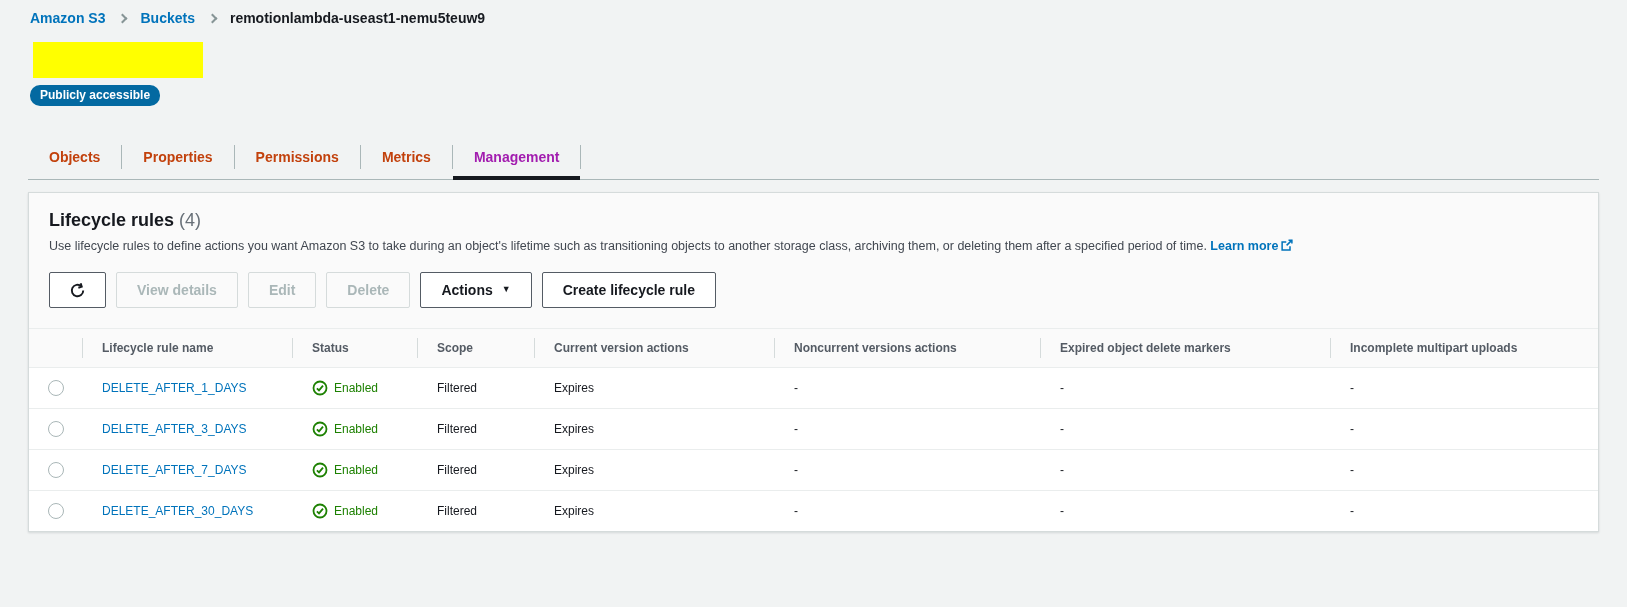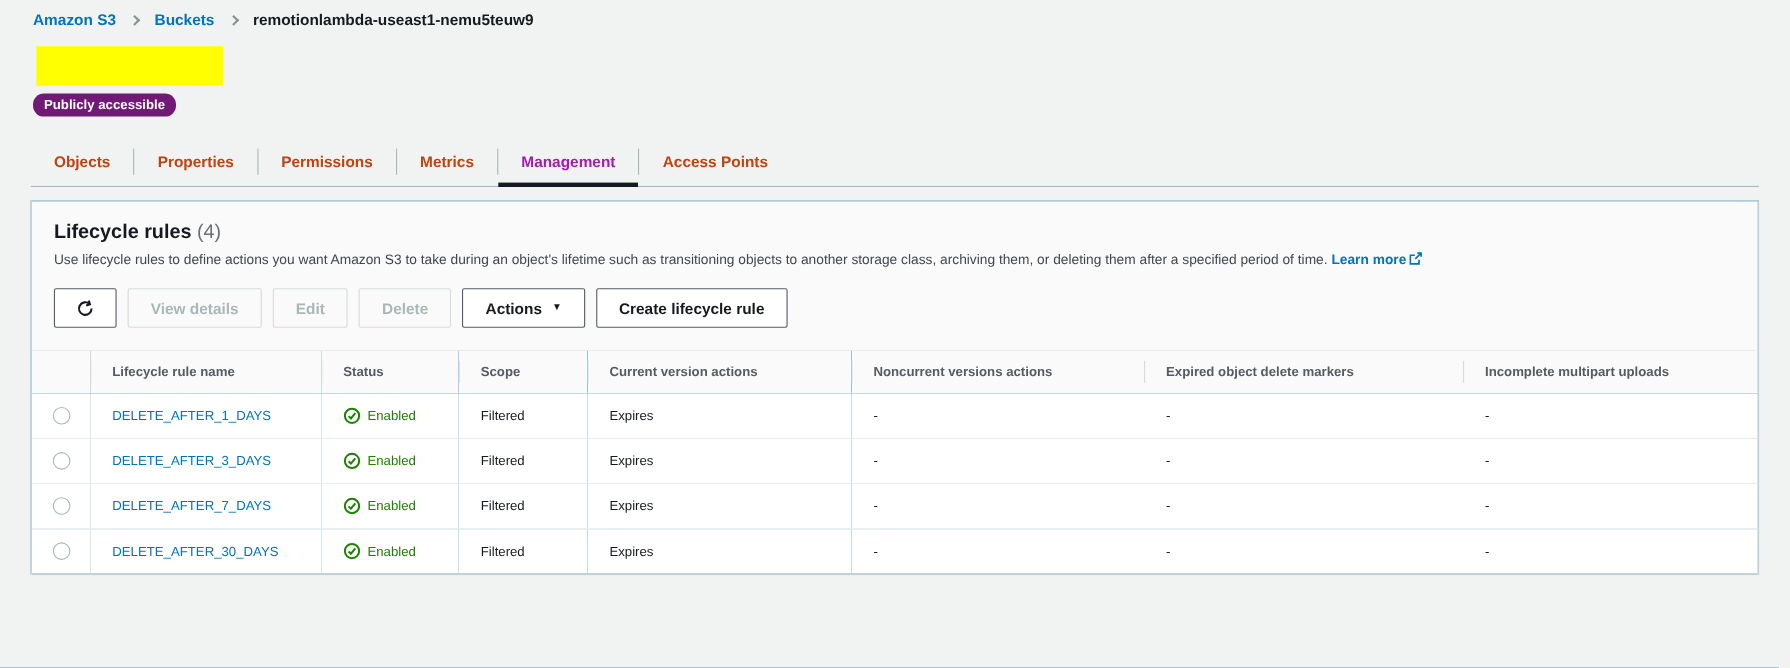--- a/index.html
+++ b/index.html
@@ -17,38 +17,38 @@
   .breadcrumb { display:flex; align-items:center; gap:12px; font-size:14px; font-weight:700; padding-left:2px; }
   .breadcrumb a { color:#0073bb; text-decoration:none; cursor:pointer; }
   .crumb-current { color:#16191f; }
   .crumb-sep { width:7px; height:7px; border-top:2px solid #879596; border-right:2px solid #879596; transform:rotate(45deg); margin:0 2px; }
 
   
   .page-title { margin:16px 0 0 2px; font-size:29px; font-weight:400; color:#16191f; line-height:36px; }
   .redaction { display:inline-block; width:170px; height:36px; background:#ffff00; vertical-align:bottom; margin-left:3px; }
 
   .badge {
-    display:inline-block; margin:7px 0 2px 2px;
-    background:#701a75; color:#fff;
+    display:inline-block; margin:7px 0 12px 2px;
+    background:#0369a1; color:#fff;
     font-size:12px; font-weight:700; line-height:12px;
     padding:4px 10px 5px; border-radius:10px;
   }
 
   
   .tabs { display:flex; align-items:stretch; margin-top:17px; border-bottom:1px solid #aab7b8; }
   .tab {
     padding:0 21px; font-size:14px; font-weight:700; color:#c2410c;
     display:flex; align-items:center; height:44px; cursor:pointer; position:relative;
   }
   .tab.active { color:#a21caf; }
   .tab.active::after { content:""; position:absolute; left:0; right:0; bottom:-1px; height:4px; background:#16191f; }
   .tab-divider { width:1px; background:#aab7b8; margin:10px 0; }
 
   
-  .panel { margin-top:12px; background:#0369a1; border:1px solid #d5dbdb; box-shadow:0 1px 2px 0 rgba(0,28,36,0.12); }
+  .panel { margin-top:12px; background:#a3a3a3; border:1px solid #d5dbdb; box-shadow:0 1px 2px 0 rgba(0,28,36,0.12); }
   .panel-header { background:#fafafa; padding:17px 20px 20px; border-bottom:1px solid #eaeded; }
   .panel-title { margin:0; font-size:18px; font-weight:700; color:#16191f; }
   .panel-count { font-weight:400; color:#687078; }
   .panel-desc { margin-top:7px; font-size:12.5px; color:#414750; line-height:17px; }
   .learn-more { color:#0073bb; font-weight:700; text-decoration:none; white-space:nowrap; cursor:pointer; }
   .ext-icon { margin-left:3px; vertical-align:-1px; }
 
   .toolbar { margin-top:17px; display:flex; gap:10px; }
   .btn {
     height:36px; padding:0 20px; background:#fff;
@@ -104,21 +104,20 @@
     <div class="tab">Objects</div>
     <div class="tab-divider"></div>
     <div class="tab">Properties</div>
     <div class="tab-divider"></div>
     <div class="tab">Permissions</div>
     <div class="tab-divider"></div>
     <div class="tab">Metrics</div>
     <div class="tab-divider"></div>
     <div class="tab active">Management</div>
     <div class="tab-divider"></div>
-    <div class="tab">Access Points</div>
   </div>
 
   
   <div class="panel">
     <div class="panel-header">
       <h2 class="panel-title"><span>Lifecycle rules</span> <span class="panel-count">(4)</span></h2>
       <div class="panel-desc">
         <span>Use lifecycle rules to define actions you want Amazon S3 to take during an object's lifetime such as transitioning objects to another storage class, archiving them, or deleting them after a specified period of time.</span>
         <a class="learn-more"><span>Learn more</span><svg class="ext-icon" viewBox="0 0 16 16" width="12" height="12">
               <path d="M10 1.5h4.5V6" stroke="#0073bb" stroke-width="2" fill="none"></path>

